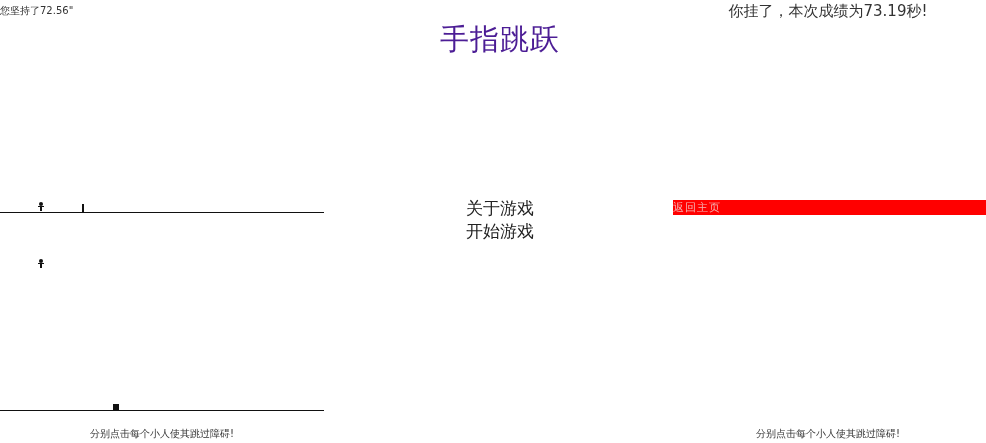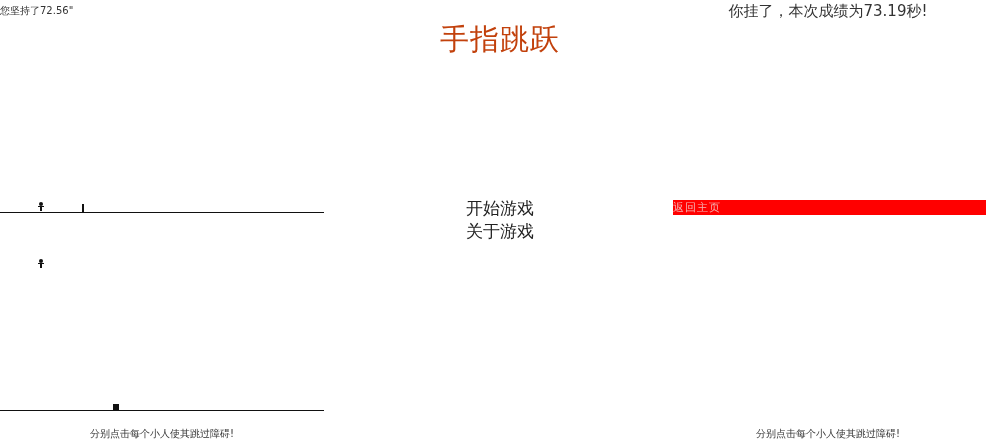--- a/index.html
+++ b/index.html
@@ -15,21 +15,21 @@
     .timer-text { position: absolute; left: 0; top: 4px; font-size: 10px; color: #333; white-space: nowrap; }
     .ground-line { position: absolute; left: 0; width: 324px; height: 1px; background: #111; }
     .player { position: absolute; width: 6px; height: 9px; }
     .player .head { position: absolute; left: 1px; top: 0; width: 4px; height: 4px; background: #111; border-radius: 50%; }
     .player .body { position: absolute; left: 2px; top: 4px; width: 2px; height: 5px; background: #111; }
     .player .arms { position: absolute; left: 0; top: 4px; width: 6px; height: 1px; background: #111; }
     .obstacle { position: absolute; background: #111; }
     .hint-text { position: absolute; left: 0; width: 324px; text-align: center; font-size: 10px; color: #333; white-space: nowrap; }
 
     
-    .menu-title { position: absolute; left: 0; width: 340px; top: 20px; text-align: center; font-size: 29px; color: #c2410c; letter-spacing: 1px; }
+    .menu-title { position: absolute; left: 0; width: 340px; top: 20px; text-align: center; font-size: 29px; color: #4c1d95; letter-spacing: 1px; }
     .menu-list { position: absolute; left: 0; width: 340px; top: 197px; text-align: center; }
     .menu-item { display: block; font-size: 17px; line-height: 22.5px; color: #222; cursor: pointer; }
 
     
     .result-text { position: absolute; left: 0; width: 316px; top: 2px; text-align: center; font-size: 15px; color: #333; white-space: nowrap; }
     .diff-option { position: absolute; left: 0; width: 316px; text-align: center; font-size: 11px; color: #333; letter-spacing: 10px; cursor: pointer; }
     .home-bar { position: absolute; left: 3px; width: 337px; top: 200px; height: 15px; background: #ff0000; color: #f4b3b3; font-size: 11px; line-height: 15px; text-align: left; letter-spacing: 1px; cursor: pointer; }
     .result-hint { position: absolute; left: 0; width: 316px; top: 427px; text-align: center; font-size: 10px; color: #333; white-space: nowrap; }
   </style>
 </head>
@@ -54,22 +54,22 @@
 
   <div class="ground-line" style="top:410px;"></div>
   <div class="obstacle" style="left:113px; top:404px; width:6px; height:6px;"></div>
 
   <div class="hint-text" style="top:427px;">分别点击每个小人使其跳过障碍!</div>
 </div>
 
 <div class="screen" id="screen-menu">
   <div class="menu-title">手指跳跃</div>
   <div class="menu-list">
+    <span class="menu-item">关于游戏</span>
     <span class="menu-item">开始游戏</span>
-    <span class="menu-item">关于游戏</span>
   </div>
 </div>
 
 <div class="screen" id="screen-result">
   <div class="result-text">你挂了，本次成绩为73.19秒!</div>
   <div class="home-bar">返回主页</div>
   <div class="result-hint">分别点击每个小人使其跳过障碍!</div>
 </div>
 
 </body></html>

